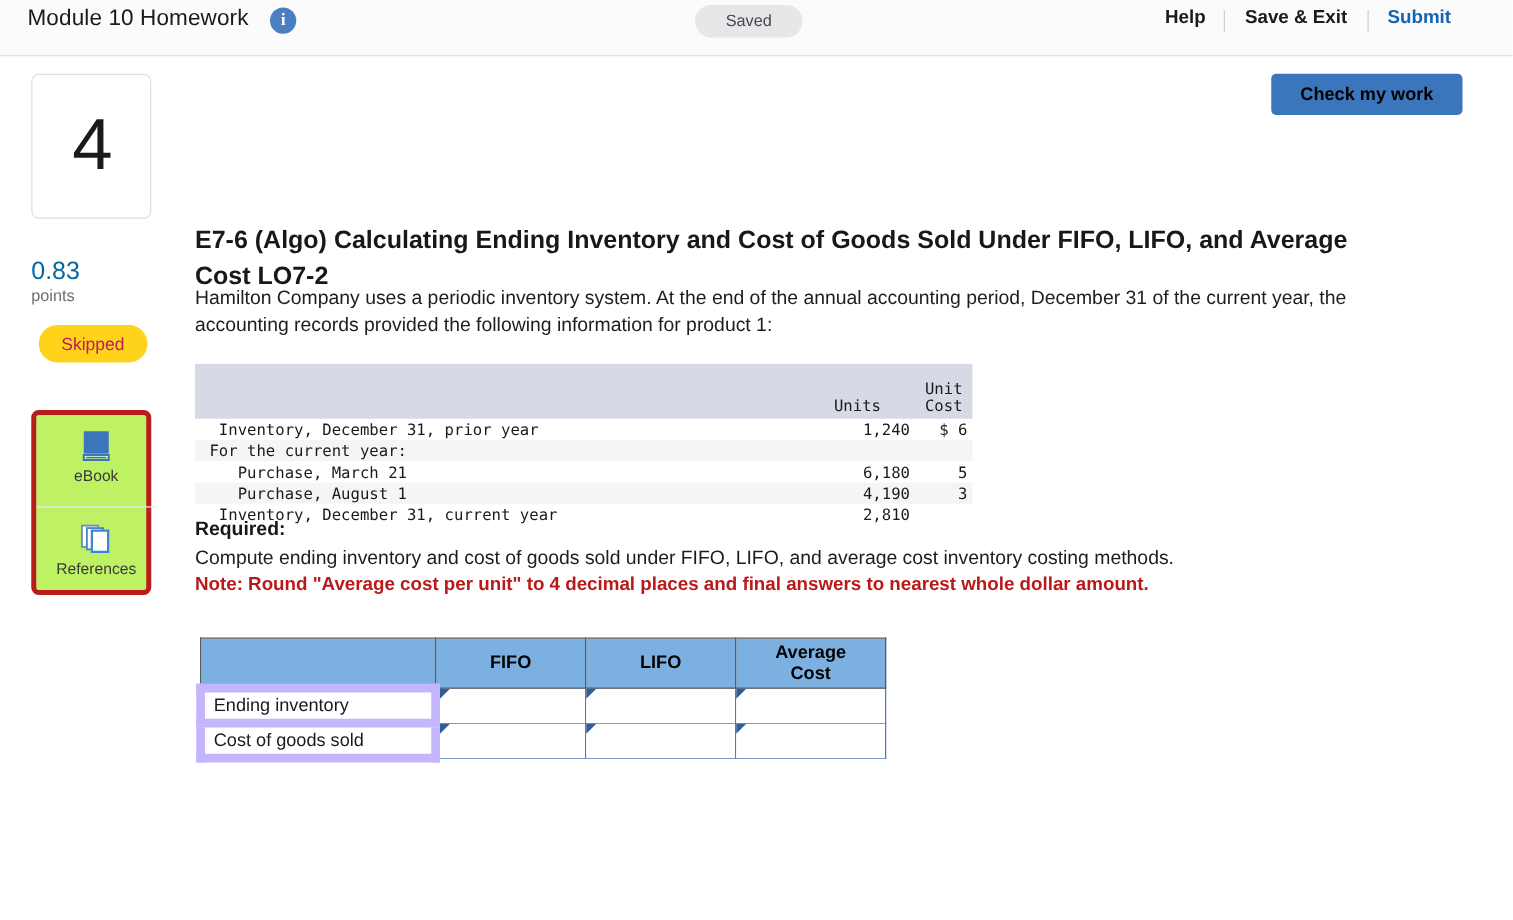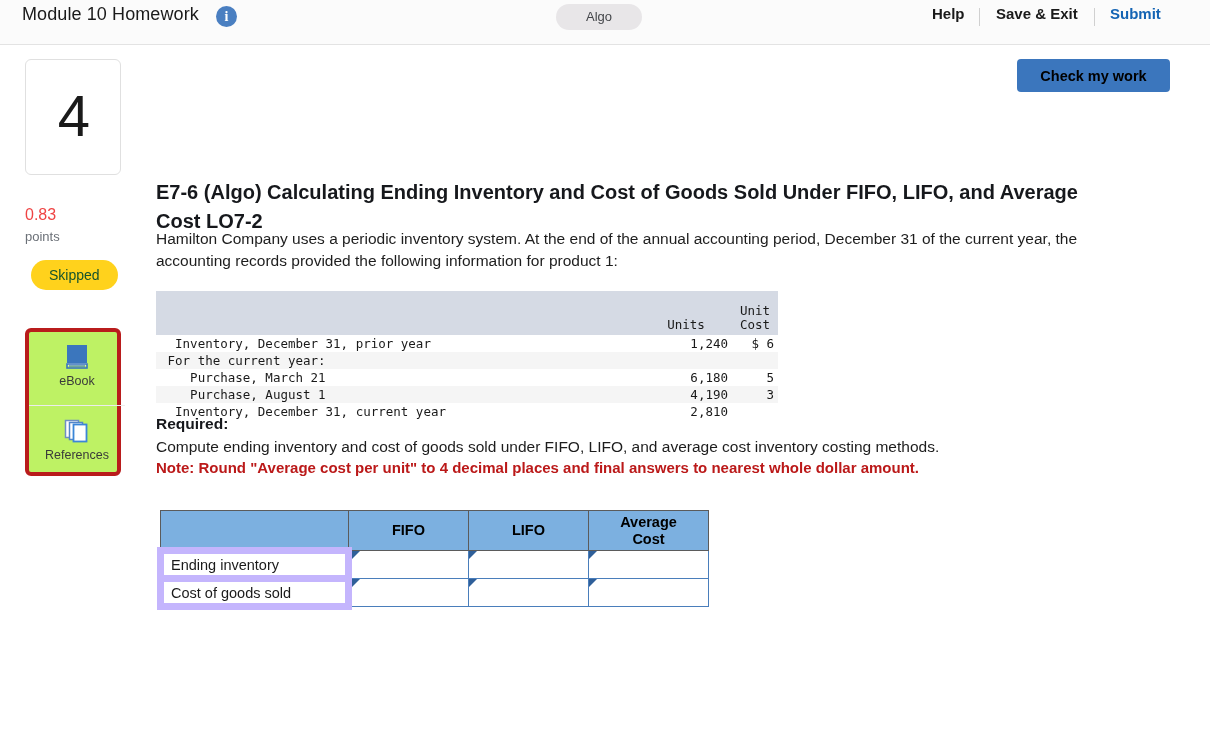--- a/index.html
+++ b/index.html
@@ -63,31 +63,31 @@
     background: #ffffff;
     border: 1px solid #e0e0e0; border-radius: 6px;
   }
   #qnum {
     position: absolute; left: 0; top: 0; width: 96px; height: 116px;
     line-height: 112px; text-align: center;
     font-size: 58px; color: #1a1a1a; font-weight: 400;
   }
   #points-val {
     position: absolute; left: 25px; top: 206px;
-    font-size: 16px; color: #ef4444;
+    font-size: 20px; color: #0369a1;
   }
   #points-label {
     position: absolute; left: 25px; top: 229px;
     font-size: 13px; color: #6b7077;
   }
   #status-badge {
     position: absolute; left: 31px; top: 260px;
     background: #ffd21c; border-radius: 16px;
     padding: 7px 18px;
-    font-size: 14px; color: #14532d;
+    font-size: 14px; color: #be185d;
   }
   #tools-box {
     position: absolute; left: 25px; top: 328px;
     width: 96px; height: 148px;
     border: 4px solid #b91c1c; border-radius: 6px;
     background: #bef264;
   }
   .tool-item {
     position: absolute; left: 0; width: 96px; height: 74px;
     text-align: center; cursor: pointer;
@@ -210,21 +210,21 @@
     font-size: 14px; color: #1a1a1a;
     padding-right: 5px;
   }
 </style>
 </head>
 <body>
 
 <div id="topbar">
   <div id="hw-title">Module 10 Homework</div>
   <div id="info-icon">i</div>
-  <div id="saved-pill">Algo</div>
+  <div id="saved-pill">Saved</div>
   <div class="top-sep" id="sep1"></div>
   <div class="top-sep" id="sep2"></div>
   <a class="top-link" id="link-help">Help</a>
   <a class="top-link" id="link-save-exit">Save &amp; Exit</a>
   <a class="top-link" id="link-submit">Submit</a>
 </div>
 
 <div id="qnum-box">
   <div id="qnum">4</div>
 </div>

